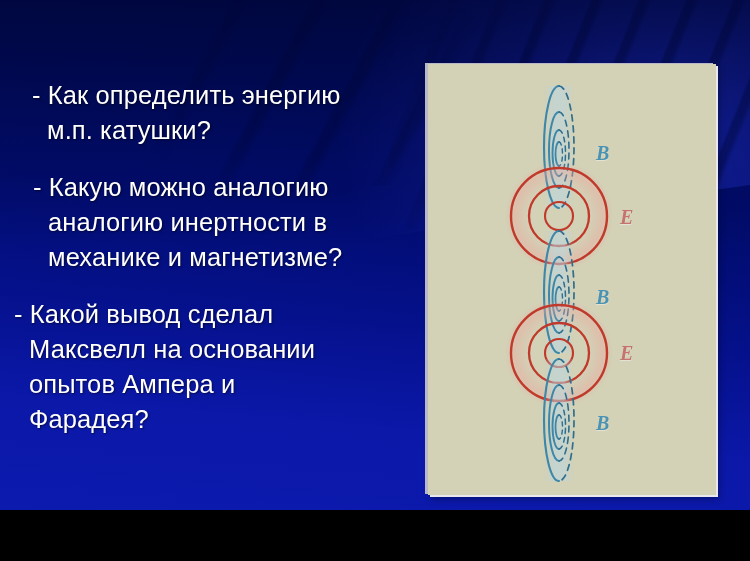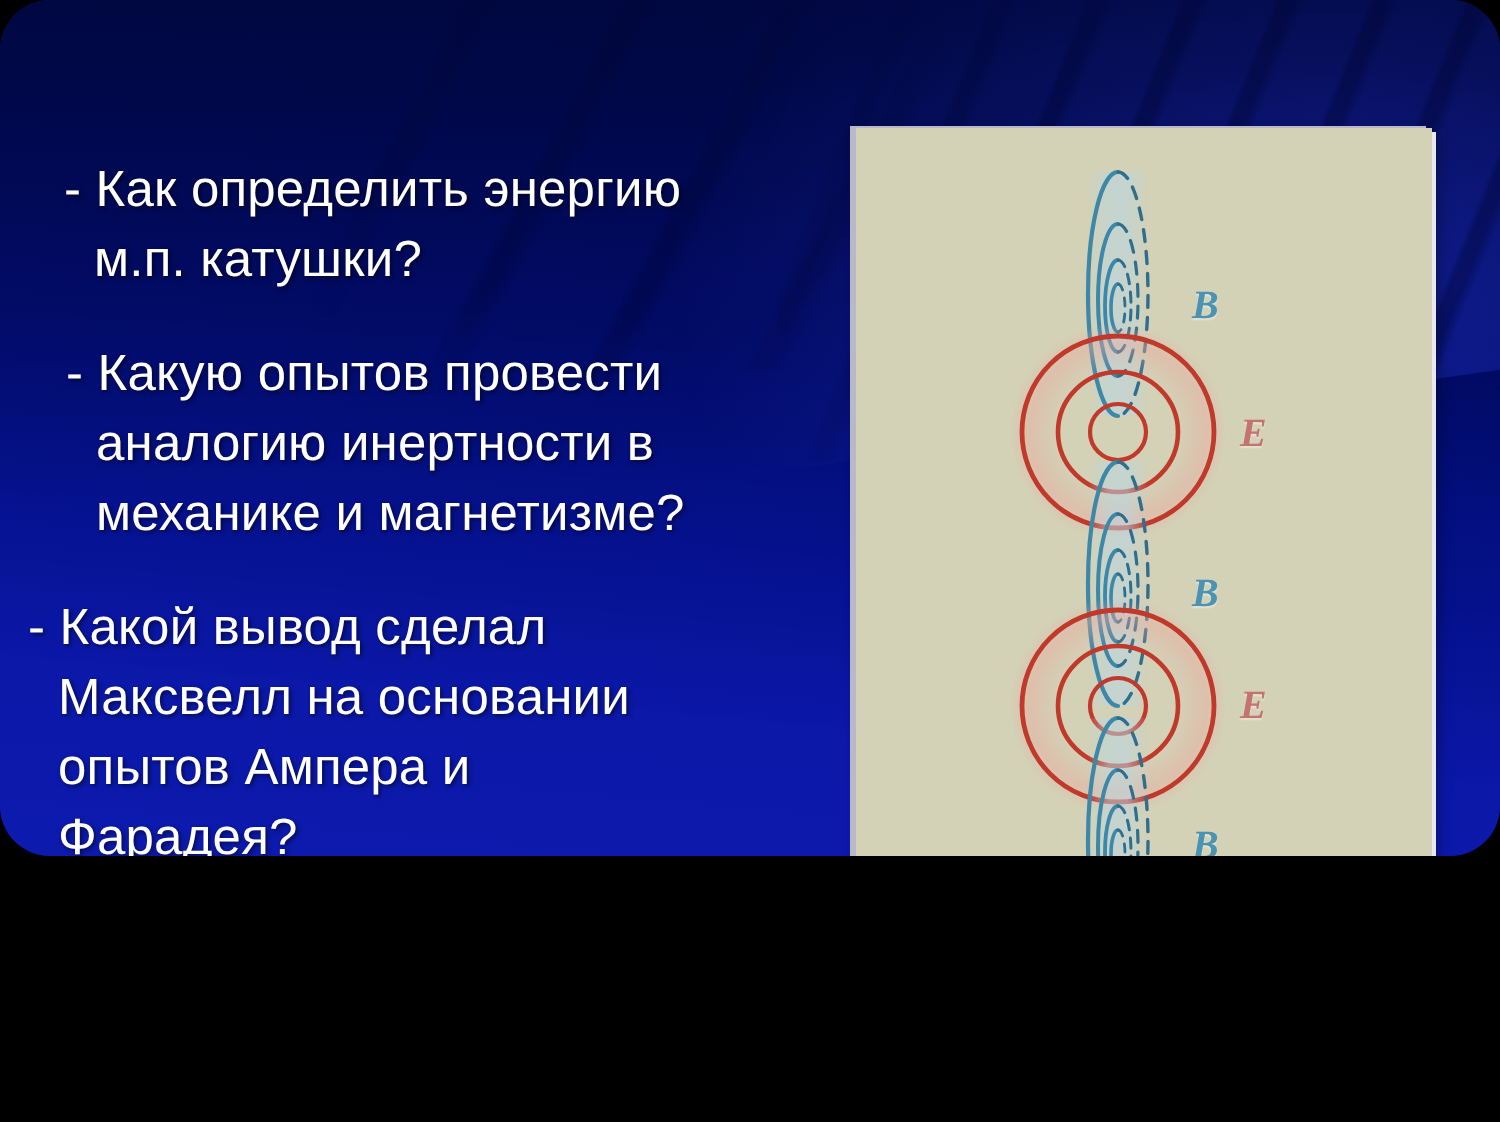--- a/index.html
+++ b/index.html
@@ -3,25 +3,24 @@
 <meta charset="utf-8">
 <style>
   html, body {
     margin: 0;
     padding: 0;
     background: #000;
   }
   #slide {
     position: relative;
     width: 750px;
-    height: 428px;
+    height: 510px;
     overflow: hidden;
     font-family: "Liberation Sans", sans-serif;
     background: #000b63;
-    border-radius: 25px;
   }
 
   
   .bg-base {
     position: absolute;
     inset: 0;
     background:
       linear-gradient(185deg,
         #000a52 0%,
         #000b60 18%,
@@ -145,21 +144,21 @@
 
   <div class="bg-base"></div>
   <div class="bg-glow-tr"></div>
   <div class="bg-streaks"></div>
   <div class="bg-streaks-2"></div>
   <div class="bg-dark-top"></div>
 
   <div class="text-col">
     <p class="q-item indent-a">- Как определить энергию
    м.п. катушки?</p>
-    <p class="q-item indent-b">- Какую опытов провести
+    <p class="q-item indent-b">- Какую можно аналогию
    аналогию инертности в
    механике и магнетизме?</p>
     <p class="q-item indent-c">- Какой вывод сделал
    Максвелл на основании
    опытов Ампера и
    Фарадея?</p>
   </div>
 
   <div class="panel">
     <div class="fig">

